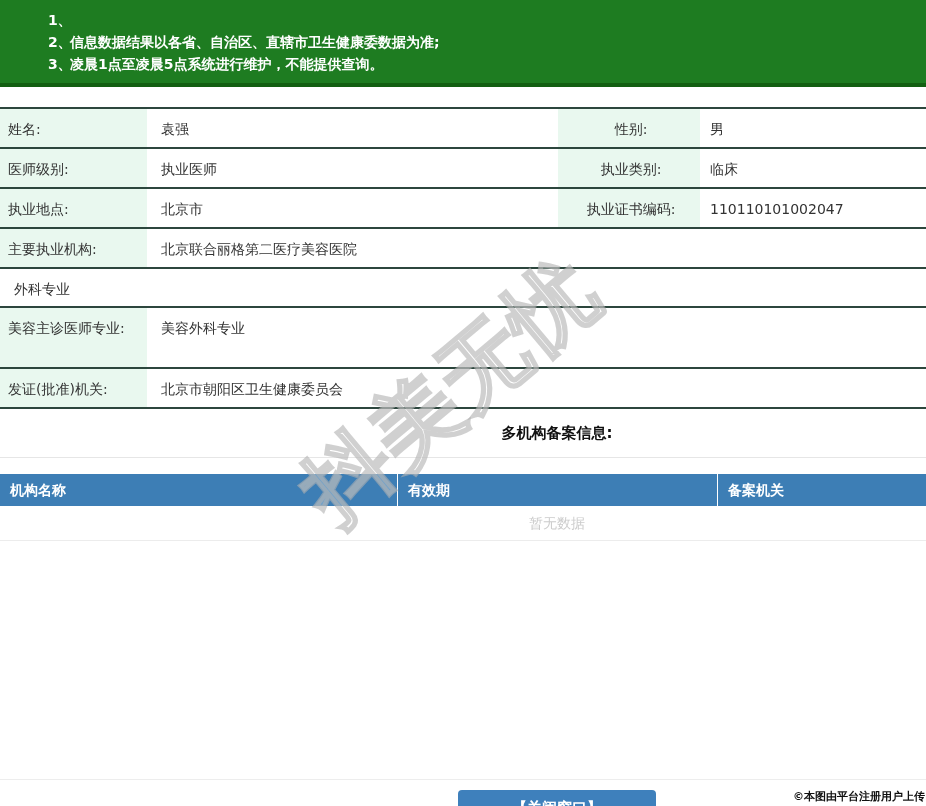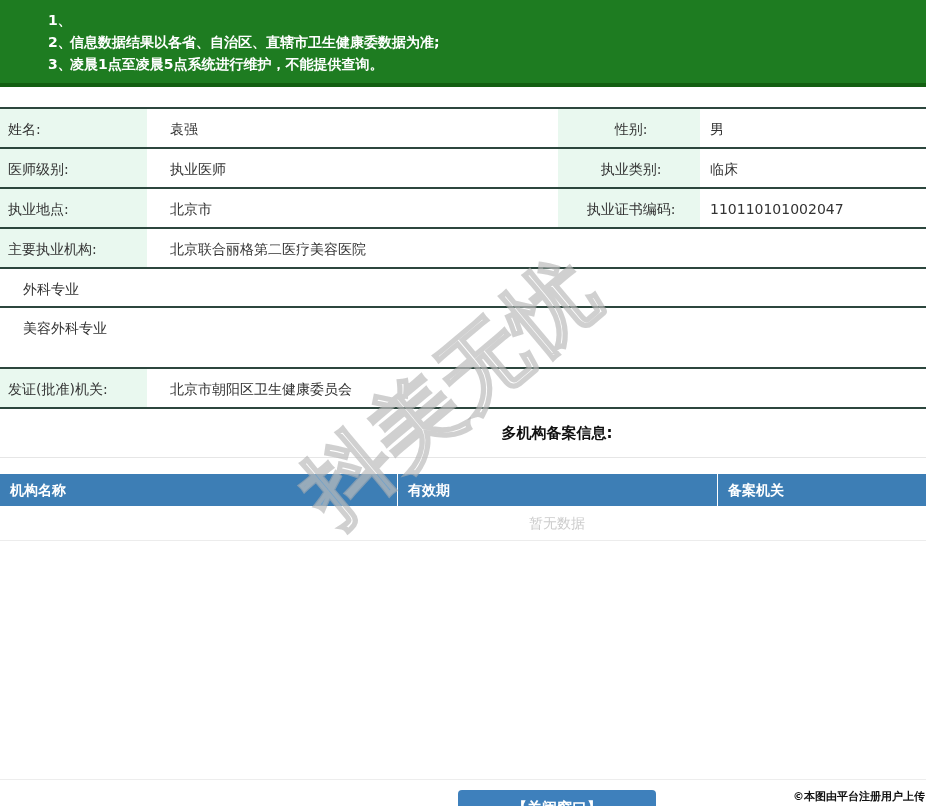--- a/index.html
+++ b/index.html
@@ -13,21 +13,21 @@
   .notice-line { color:#fff; font-weight:bold; font-size:14px; line-height:22px;
                  display:flex; white-space:nowrap; }
   .notice-num { width:22px; flex:0 0 auto; }
 
   
   .info-table { margin-top:20px; border-top:2px solid #2c463d; }
   .irow { display:flex; border-bottom:2px solid #2c463d; min-height:39px; }
   .irow.tall { min-height:61px; }
   .cell { padding-top:11px; font-size:14px; color:#333; line-height:19px; }
   .cell.label  { width:147px; background:#e9f8ef; padding-left:8px; padding-right:4px; padding-bottom:8px; }
-  .cell.value  { width:411px; padding-left:23px; }
+  .cell.value  { width:411px; padding-left:14px; }
   .cell.value.wide { flex:1; }
   .cell.label.l2 { width:142px;text-align:center; }
   .cell.value.v2 { flex:1; padding-left:10px; }
 
   
   .section-title { margin-top:15px; text-align:center; font-size:15px; font-weight:bold;
                    color:#111; line-height:18px; }
   .thin-line { border-top:1px solid #e6e6e6; margin-top:15px; }
   .blue-header { margin-top:16px; background:#3d7eb5; height:32px; display:flex; }
   .bh-cell { color:#fff; font-size:14px; font-weight:bold; line-height:32px; padding-left:10px; }
@@ -100,20 +100,21 @@
     <div class="irow">
       <div class="cell label">主要执业机构:</div>
       <div class="cell value wide">北京联合丽格第二医疗美容医院</div>
     </div>
 
     <div class="irow">
       <div class="cell value wide">外科专业</div>
     </div>
 
     <div class="irow tall">
+      <div class="cell label">美容主诊医师专业:</div>
       <div class="cell value wide">美容外科专业</div>
     </div>
 
     <div class="irow">
       <div class="cell label">发证(批准)机关:</div>
       <div class="cell value wide">北京市朝阳区卫生健康委员会</div>
     </div>
 
   </div>
 

